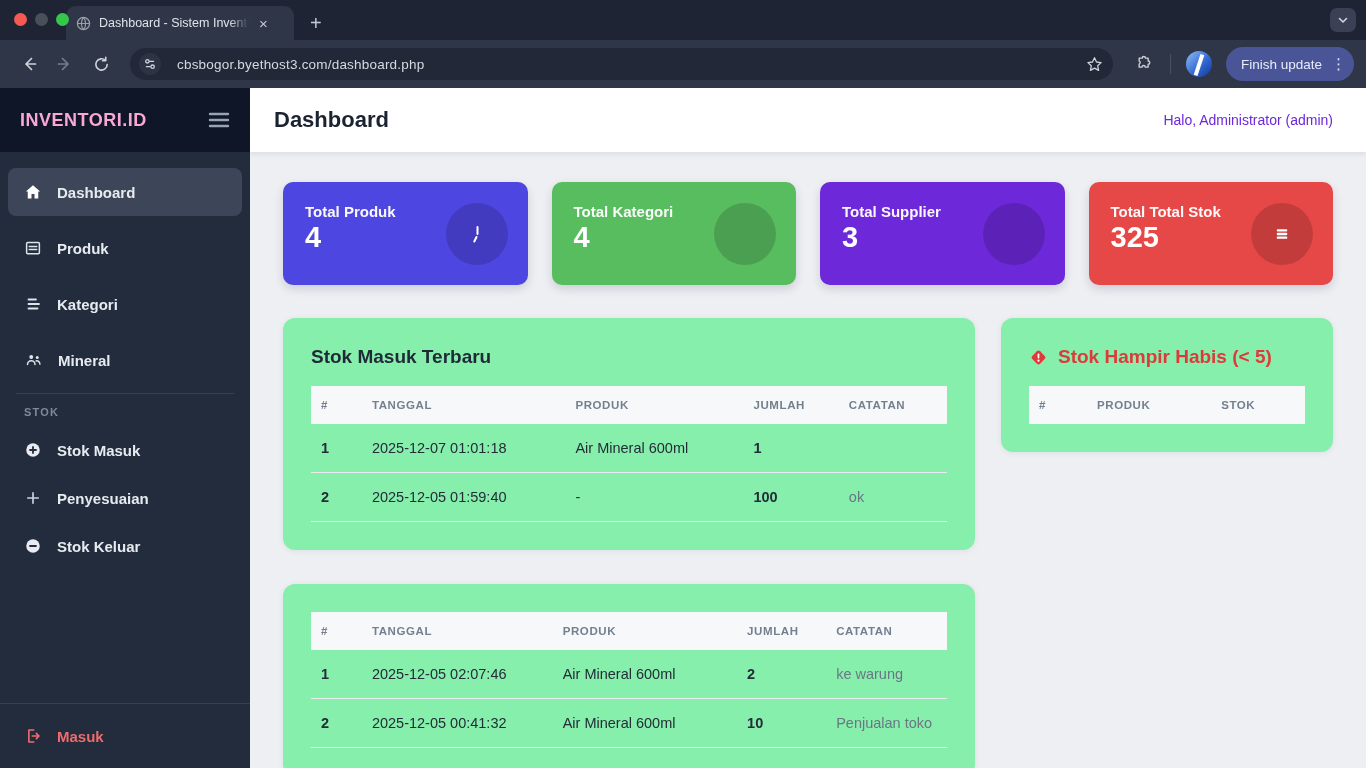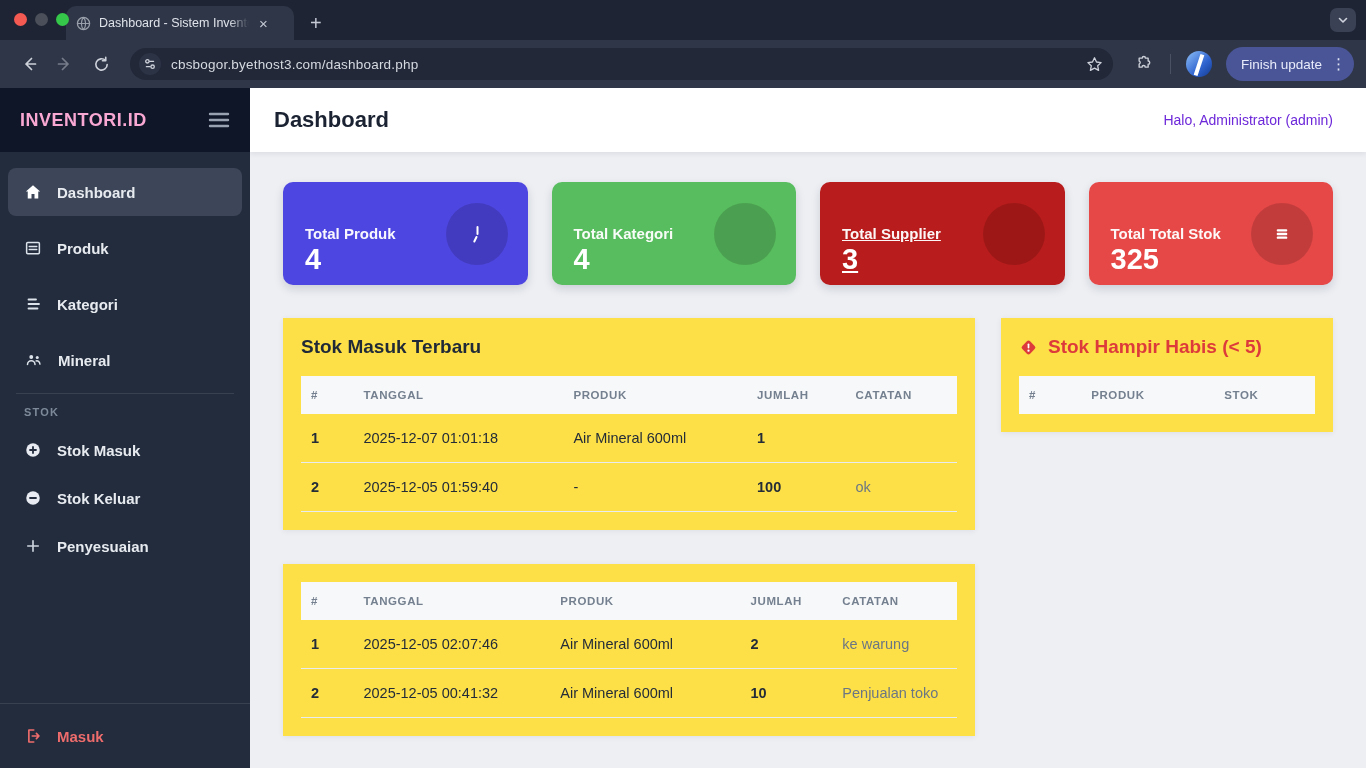--- a/index.html
+++ b/index.html
@@ -21,21 +21,21 @@
     background:linear-gradient(to right, rgba(47,54,71,0), #2f3647); }
   .tab-close { font-size:15px; color:#c4c9d4; cursor:default; padding:0 2px; }
   .newtab { color:#c4c9d4; font-size:20px; margin-left:16px; margin-bottom:7px; line-height:1; }
   .tabsearch { position:absolute; right:10px; top:8px; width:26px; height:24px; background:#3a4154;
     border-radius:7px; display:flex; align-items:center; justify-content:center; }
 
   .toolbar { height:48px; background:#2f3647; display:flex; align-items:center; padding:0 12px 0 14px; gap:6px; }
   .nav-ic { width:30px; height:30px; display:flex; align-items:center; justify-content:center; border-radius:50%; }
   .dim { opacity:.45; }
   .urlbar { flex:1; height:32px; background:#222838; border-radius:16px; margin:0 10px 0 8px;
-    display:flex; align-items:center; padding:0 10px 0 8px; gap:9px; }
+    display:flex; align-items:center; padding:0 10px 0 8px; gap:15px; }
   .url-text { color:#d5d9e0; font-size:13.5px; flex:1; letter-spacing:.2px; }
   .tb-sep { width:1px; height:20px; background:#4a5163; margin:0 5px; }
   .avatar { width:26px; height:26px; border-radius:50%; background:linear-gradient(135deg,#8fc1f7 0%,#2f63cf 60%,#123a8f 100%);
     position:relative; overflow:hidden; margin:0 4px; }
   .avatar::after { content:''; position:absolute; left:11px; top:3px; width:4px; height:22px; background:#fff; transform:rotate(18deg); }
   .update-pill { height:34px; background:#4a5597; border-radius:17px; display:flex; align-items:center;
     padding:0 8px 0 15px; gap:9px; margin-left:4px; }
   .update-pill span.lbl { color:#e9ecfb; font-size:13.5px; }
   .update-pill span.kebab { color:#dfe3f2; font-size:15px; letter-spacing:0; }
 
@@ -63,28 +63,28 @@
   .page-header { height:64px; background:#ffffff; display:flex; align-items:center; justify-content:space-between;
     padding:0 33px 0 24px; box-shadow:0 2px 5px rgba(20,30,60,.08); position:relative; z-index:2; flex-shrink:0; }
   .page-title { font-size:22px; font-weight:bold; color:#1b2332; }
   .greeting { font-size:14px; color:#6d28d9; }
   .content { flex:1; padding:30px 33px; overflow:hidden; }
 
   
   .cards { display:flex; gap:24px; margin-bottom:33px; }
   .stat-card { flex:1; height:103px; border-radius:10px; color:#fff; position:relative;
     padding:21px 22px; box-shadow:0 4px 10px rgba(20,30,60,.15); }
-  .stat-label { font-size:15px; font-weight:bold; opacity:.96;margin-top:22px; }
+  .stat-label { font-size:15px; font-weight:bold; opacity:.96; }
   .stat-value { font-size:29px; font-weight:bold; margin-top:3px; line-height:1; }
   .stat-circle { position:absolute; right:20px; top:50%; transform:translateY(-50%); width:62px; height:62px;
     border-radius:50%; background:rgba(0,0,0,.15); display:flex; align-items:center; justify-content:center; }
 
   
   .row2 { display:flex; gap:26px; align-items:flex-start; }
-  .panel { background:#fde047; border-radius:0; box-shadow:0 1px 6px rgba(20,30,60,.07); padding:18px; }
+  .panel { background:#86efac; border-radius:12px; box-shadow:0 1px 6px rgba(20,30,60,.07); padding:28px; }
   .panel.wide { width:692px; flex-shrink:0; }
   .panel.narrow { flex:1; }
   .panel-title { font-size:19px; font-weight:bold; color:#1f2937; margin-bottom:18px; }
   .panel-title.danger { color:#dd3b3b; display:flex; align-items:center; gap:10px; }
   table.data-table { width:100%; border-collapse:collapse; }
   .data-table th { background:#f7f8fa; color:#74808f; font-size:11.5px; font-weight:bold; letter-spacing:.6px;
     text-align:left; padding:13px 10px; }
   .data-table td { font-size:14.5px; color:#242c38; padding:16px 10px; border-bottom:1px solid #e8ebef; }
   .data-table td.c0, .data-table td.c3 { font-weight:bold; }
   .data-table td.c4 { color:#6b7684; }
@@ -214,30 +214,30 @@
       <div class="section-label">STOK</div>
       <div class="nav-item compact">
         <svg width="18" height="18" viewBox="0 0 24 24">
             <circle cx="12" cy="12" r="9" fill="#e8ecf2"></circle>
             <path d="M12 8 v8 M8 12 h8" stroke="#222c3d" stroke-width="2.4" stroke-linecap="round"></path>
           </svg>
         <span>Stok Masuk</span>
       </div>
       <div class="nav-item compact">
         <svg width="18" height="18" viewBox="0 0 24 24">
+            <path d="M12 5 v14 M5 12 h14" stroke="#cdd4de" stroke-width="2.2" stroke-linecap="round"></path>
+          </svg>
+        <span>Penyesuaian</span>
+      </div>
+      <div class="nav-item compact">
+        <svg width="18" height="18" viewBox="0 0 24 24">
             <circle cx="12" cy="12" r="9" fill="#e8ecf2"></circle>
             <path d="M8 12 h8" stroke="#222c3d" stroke-width="2.4" stroke-linecap="round"></path>
           </svg>
         <span>Stok Keluar</span>
-      </div>
-      <div class="nav-item compact">
-        <svg width="18" height="18" viewBox="0 0 24 24">
-            <path d="M12 5 v14 M5 12 h14" stroke="#cdd4de" stroke-width="2.2" stroke-linecap="round"></path>
-          </svg>
-        <span>Penyesuaian</span>
       </div>
     </nav>
     <div class="side-spacer"></div>
     <div class="logout-row">
       <svg width="18" height="18" viewBox="0 0 24 24">
           <path d="M13 4 H6.5 V20 H13" fill="none" stroke="#ee6c6c" stroke-width="2.2" stroke-linecap="round" stroke-linejoin="round"></path>
           <path d="M11 12 h9 M16.5 8.5 L20 12 L16.5 15.5" fill="none" stroke="#ee6c6c" stroke-width="2.2" stroke-linecap="round" stroke-linejoin="round"></path>
         </svg>
       <span>Masuk</span>
     </div>
@@ -259,21 +259,21 @@
             <svg width="24" height="24" viewBox="0 0 24 24">
                 <path d="M12.5 5 v7 M11.5 15 l-2.2 4.5" stroke="#fff" stroke-width="2" stroke-linecap="round"></path>
               </svg>
           </div>
         </div>
         <div class="stat-card" style="background: rgb(88, 189, 94);">
           <div class="stat-label">Total Kategori</div>
           <div class="stat-value">4</div>
           <div class="stat-circle"></div>
         </div>
-        <div class="stat-card" style="background: #b91c1c; text-decoration: underline;">
+        <div class="stat-card" style="background: #6d28d9;">
           <div class="stat-label">Total Supplier</div>
           <div class="stat-value">3</div>
           <div class="stat-circle"></div>
         </div>
         <div class="stat-card" style="background: rgb(230, 71, 71);">
           <div class="stat-label">Total Total Stok</div>
           <div class="stat-value">325</div>
           <div class="stat-circle">
             <svg width="22" height="22" viewBox="0 0 24 24">
                 <path d="M7.5 8 h9 M7.5 12 h9 M7.5 16 h9" stroke="#fff" stroke-width="2.6" stroke-linecap="round"></path>

